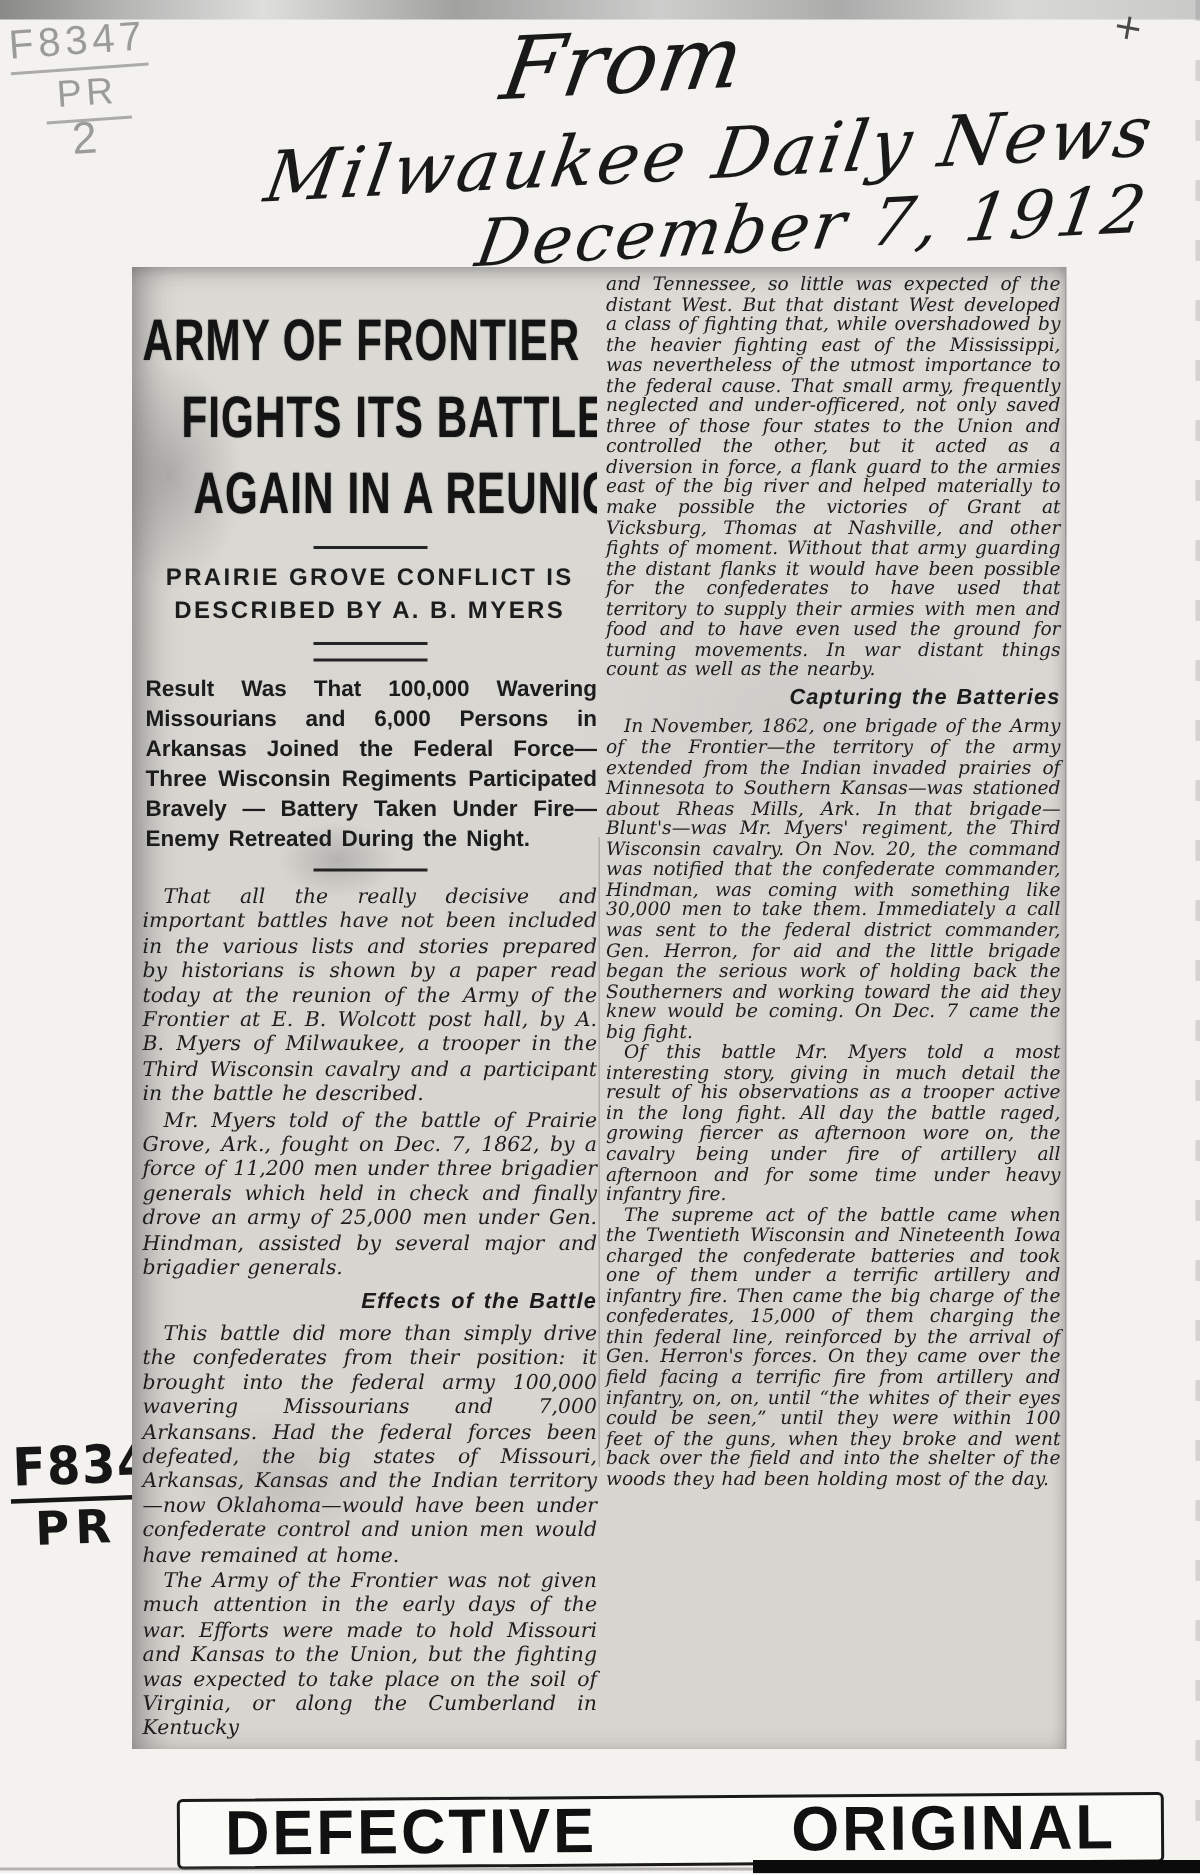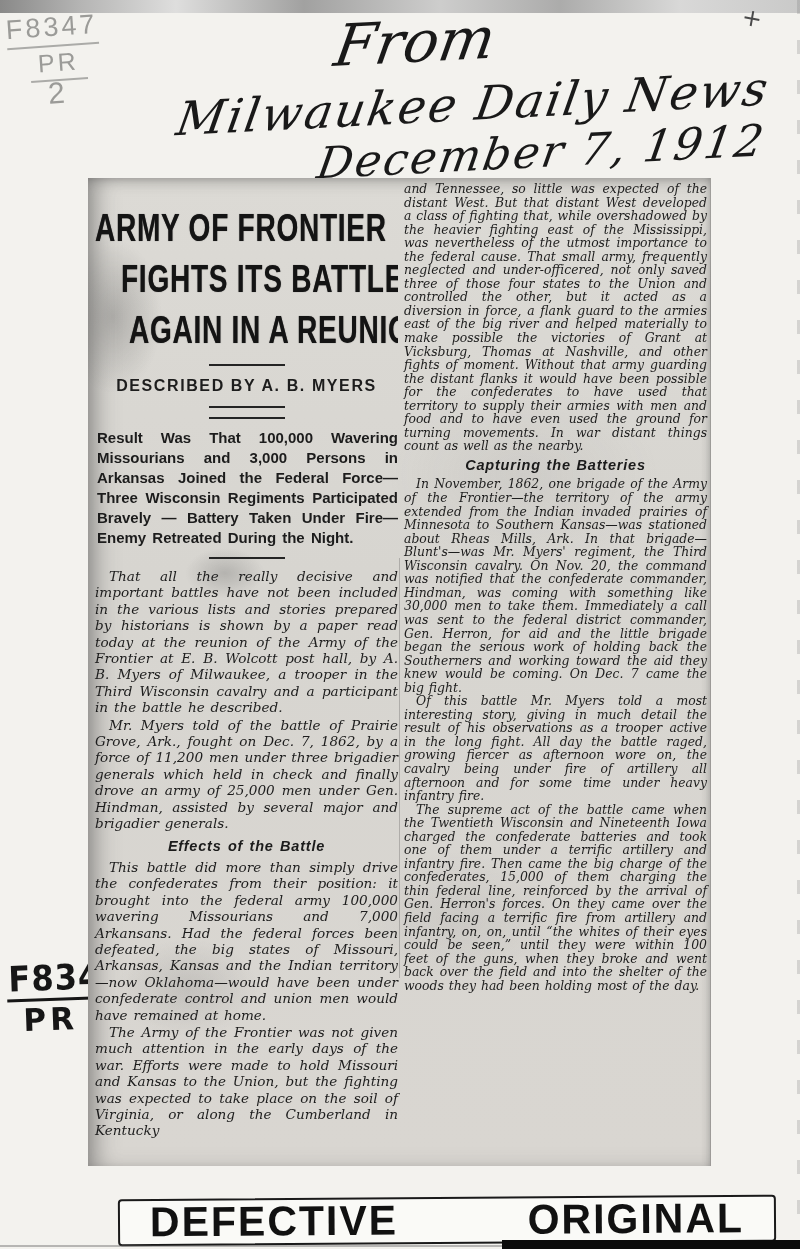--- a/index.html
+++ b/index.html
@@ -68,21 +68,21 @@
 
   .deck{font-family:"Liberation Sans",sans-serif;font-weight:bold;font-size:15px;line-height:20px;
      text-align:justify;color:#1c1c1c;word-spacing:2px;padding-left:2px;}
 
   .body-left{font-size:13.6px;line-height:16.4px;text-align:justify;color:#1d1d1d;word-spacing:1.5px;font-style:italic;}
   .body-left p{margin:0 0 1px 0;text-indent:14px;}
   .body-right{font-size:12.4px;line-height:13.55px;text-align:justify;color:#1d1d1d;word-spacing:1px;}
   .body-right p{margin:0;text-indent:12px;}
   .body-right p.no-indent{text-indent:0;}
 
-  .crosshead{font-family:"Liberation Sans",sans-serif;font-weight:bold;text-align:center;
+  .crosshead{font-family:"Liberation Sans",sans-serif;font-weight:bold;text-align:right;
      font-size:14.5px;letter-spacing:.8px;color:#1b1b1b;margin:6px 0 5px 0;}
 
   
   .stamp{position:absolute;left:118px;top:1197px;width:658px;height:47px;
      border:2px solid #1a1a1a;border-radius:4px;background:#fafaf7;
      transform:rotate(-.4deg);display:flex;align-items:center;justify-content:space-between;
      padding:0 30px;box-sizing:border-box;
      font-family:"Liberation Sans",sans-serif;font-weight:bold;font-size:41px;color:#111;
      letter-spacing:2px;}
   .stamp span{transform:scaleY(1.02);}
@@ -114,25 +114,26 @@
     <div class="col-divider"></div>
 
     <div class="col-left">
       <div class="headline">
         <div class="headline-line">ARMY OF FRONTIER</div>
         <div class="headline-line hl-2">FIGHTS ITS BATTLES</div>
         <div class="headline-line hl-3">AGAIN IN A REUNION</div>
       </div>
       <div class="rule"></div>
       <div class="subhead">
+        <div>PRAIRIE GROVE CONFLICT IS</div>
         <div>DESCRIBED BY A. B. MYERS</div>
       </div>
       <div class="rule"></div>
       <div class="rule"></div>
-      <div class="deck">Result Was That 100,000 Wavering Missourians and 3,000 Persons in Arkansas Joined the Federal Force—Three Wisconsin Regiments Participated Bravely — Battery Taken Under Fire—Enemy Retreated During the Night.</div>
+      <div class="deck">Result Was That 100,000 Wavering Missourians and 6,000 Persons in Arkansas Joined the Federal Force—Three Wisconsin Regiments Participated Bravely — Battery Taken Under Fire—Enemy Retreated During the Night.</div>
       <div class="rule"></div>
       <div class="body-left">
         <p>That all the really decisive and important battles have not been included in the various lists and stories prepared by historians is shown by a paper read today at the reunion of the Army of the Frontier at E. B. Wolcott post hall, by A. B. Myers of Milwaukee, a trooper in the Third Wisconsin cavalry and a participant in the battle he described.</p>
         <p>Mr. Myers told of the battle of Prairie Grove, Ark., fought on Dec. 7, 1862, by a force of 11,200 men under three brigadier generals which held in check and finally drove an army of 25,000 men under Gen. Hindman, assisted by several major and brigadier generals.</p>
         <div class="crosshead">Effects of the Battle</div>
         <p>This battle did more than simply drive the confederates from their position: it brought into the federal army 100,000 wavering Missourians and 7,000 Arkansans. Had the federal forces been defeated, the big states of Missouri, Arkansas, Kansas and the Indian territory—now Oklahoma—would have been under confederate control and union men would have remained at home.</p>
         <p>The Army of the Frontier was not given much attention in the early days of the war. Efforts were made to hold Missouri and Kansas to the Union, but the fighting was expected to take place on the soil of Virginia, or along the Cumberland in Kentucky</p>
       </div>
     </div>
 

